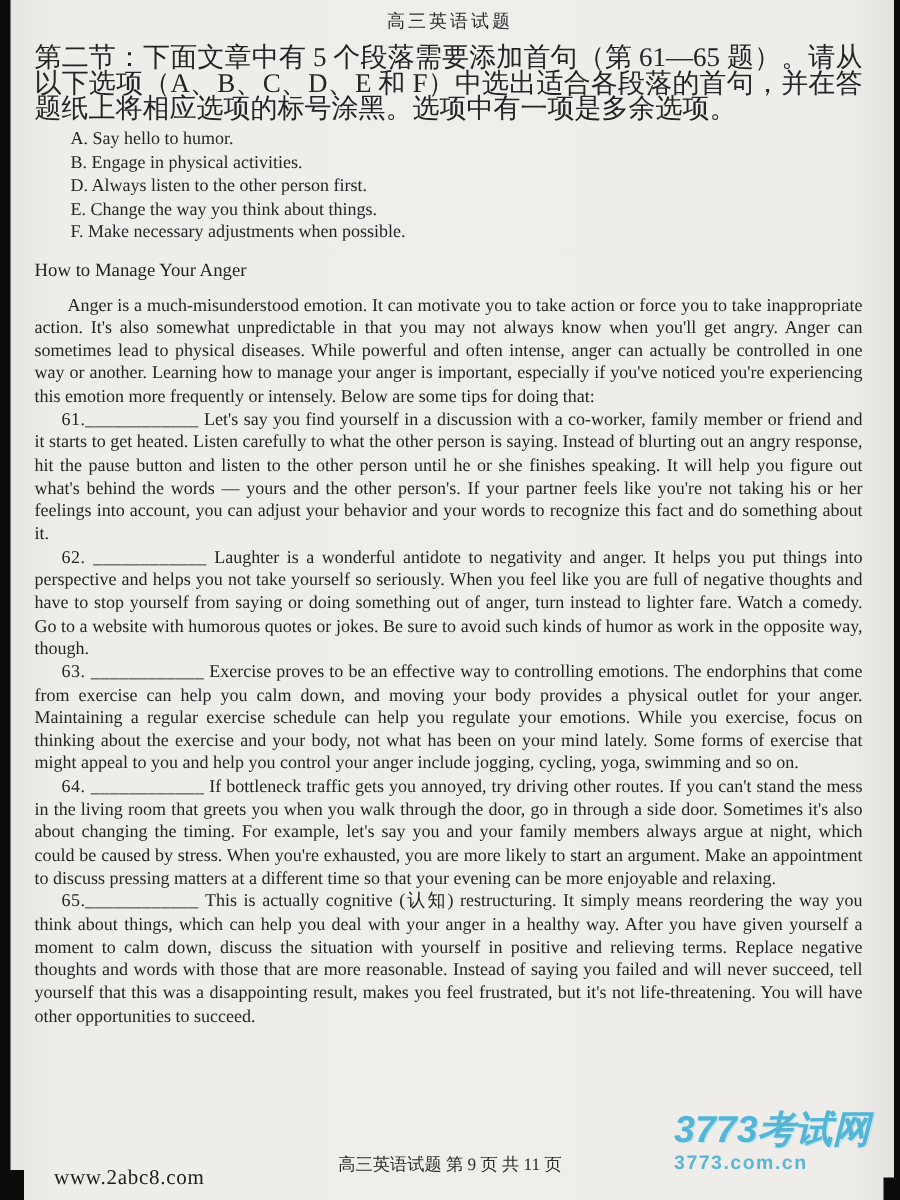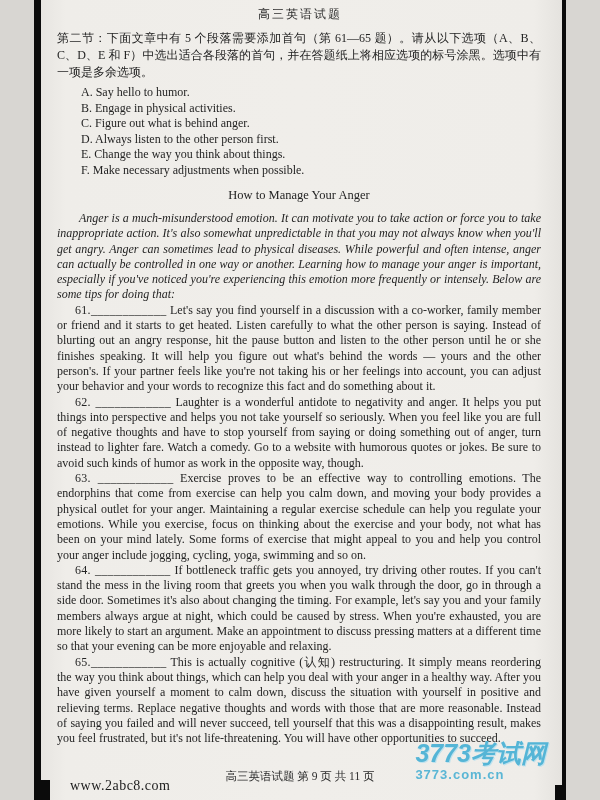--- a/index.html
+++ b/index.html
@@ -1,19 +1,19 @@
 <!DOCTYPE html>
 <html><head>
 <meta charset="utf-8">
 <style>
   * { box-sizing: border-box; }
   html, body { margin: 0; padding: 0; background: #d8d6d2; }
   .page {
     position: relative;
-    width: 532px;
+    width: 600px;
     height: 800px;
     margin: 0 auto;
     background: linear-gradient(90deg, #e5e3df 0%, #efede9 6%, #f0eeea 50%, #efede9 94%, #e3e1dd 100%);
     font-family: "Liberation Serif", "DejaVu Serif", serif;
     color: #242424;
     overflow: hidden;
   }
   .scan-bar { position: absolute; top: 0; bottom: 0; background: #0b0b0b; }
   .scan-bar.left  { left: 0;  width: 7px; }
   .scan-bar.right { right: 0; width: 4px; }
@@ -24,38 +24,38 @@
   .header-title {
     position: absolute; top: 6px; left: 0; right: 0;
     text-align: center; font-size: 12px; letter-spacing: 2px; color: #2c2c2c;
   }
 
   .content {
     position: absolute; left: 23px; right: 25px; top: 30px;
   }
   .cn-intro {
     margin: 0 0 4px 0;
-    font-size: 12px; line-height: 17px;
+    font-size: 18px; line-height: 17px;
     text-align: justify;
   }
   .options { margin: 2px 0 4px 0; }
   .option-line { font-size: 12px; line-height: 15.5px; margin-left: 24px; }
 
   .article-title {
     margin: 10px 0 8px 0;
-    text-align: center;
+    text-align: left;
     font-size: 12.5px;
   }
   .para {
     margin: 0;
     font-size: 12px;
     line-height: 15.3px;
     text-align: justify;
   }
-  .para.intro { text-indent: 22px; font-style: italic; }
+  .para.intro { text-indent: 22px; }
   .para.q     { text-indent: 18px; }
   .qlabel { letter-spacing: 0.3px; }
 
   .watermark {
     position: absolute; right: 20px; bottom: 18px;
     text-align: left;
     font-family: "Liberation Sans", "DejaVu Sans", sans-serif;
     line-height: 1.05;
   }
   .wm-main {
@@ -88,21 +88,20 @@
 
   <div class="header-title">高三英语试题</div>
 
   <div class="content">
 
     <p class="cn-intro">第二节：下面文章中有 5 个段落需要添加首句（第 61—65 题）。请从以下选项（A、B、C、D、E 和 F）中选出适合各段落的首句，并在答题纸上将相应选项的标号涂黑。选项中有一项是多余选项。</p>
 
     <div class="options">
       <div class="option-line">A. Say hello to humor.</div>
       <div class="option-line">B. Engage in physical activities.</div>
-      <div class="option-line">C. Figure out what is behind anger.</div>
       <div class="option-line">D. Always listen to the other person first.</div>
       <div class="option-line">E. Change the way you think about things.</div>
       <div class="option-line">F. Make necessary adjustments when possible.</div>
     </div>
 
     <div class="article-title">How to Manage Your Anger</div>
 
     <p class="para intro">Anger is a much-misunderstood emotion. It can motivate you to take action or force you to take inappropriate action. It's also somewhat unpredictable in that you may not always know when you'll get angry. Anger can sometimes lead to physical diseases. While powerful and often intense, anger can actually be controlled in one way or another. Learning how to manage your anger is important, especially if you've noticed you're experiencing this emotion more frequently or intensely. Below are some tips for doing that:</p>
 
     <p class="para q">

